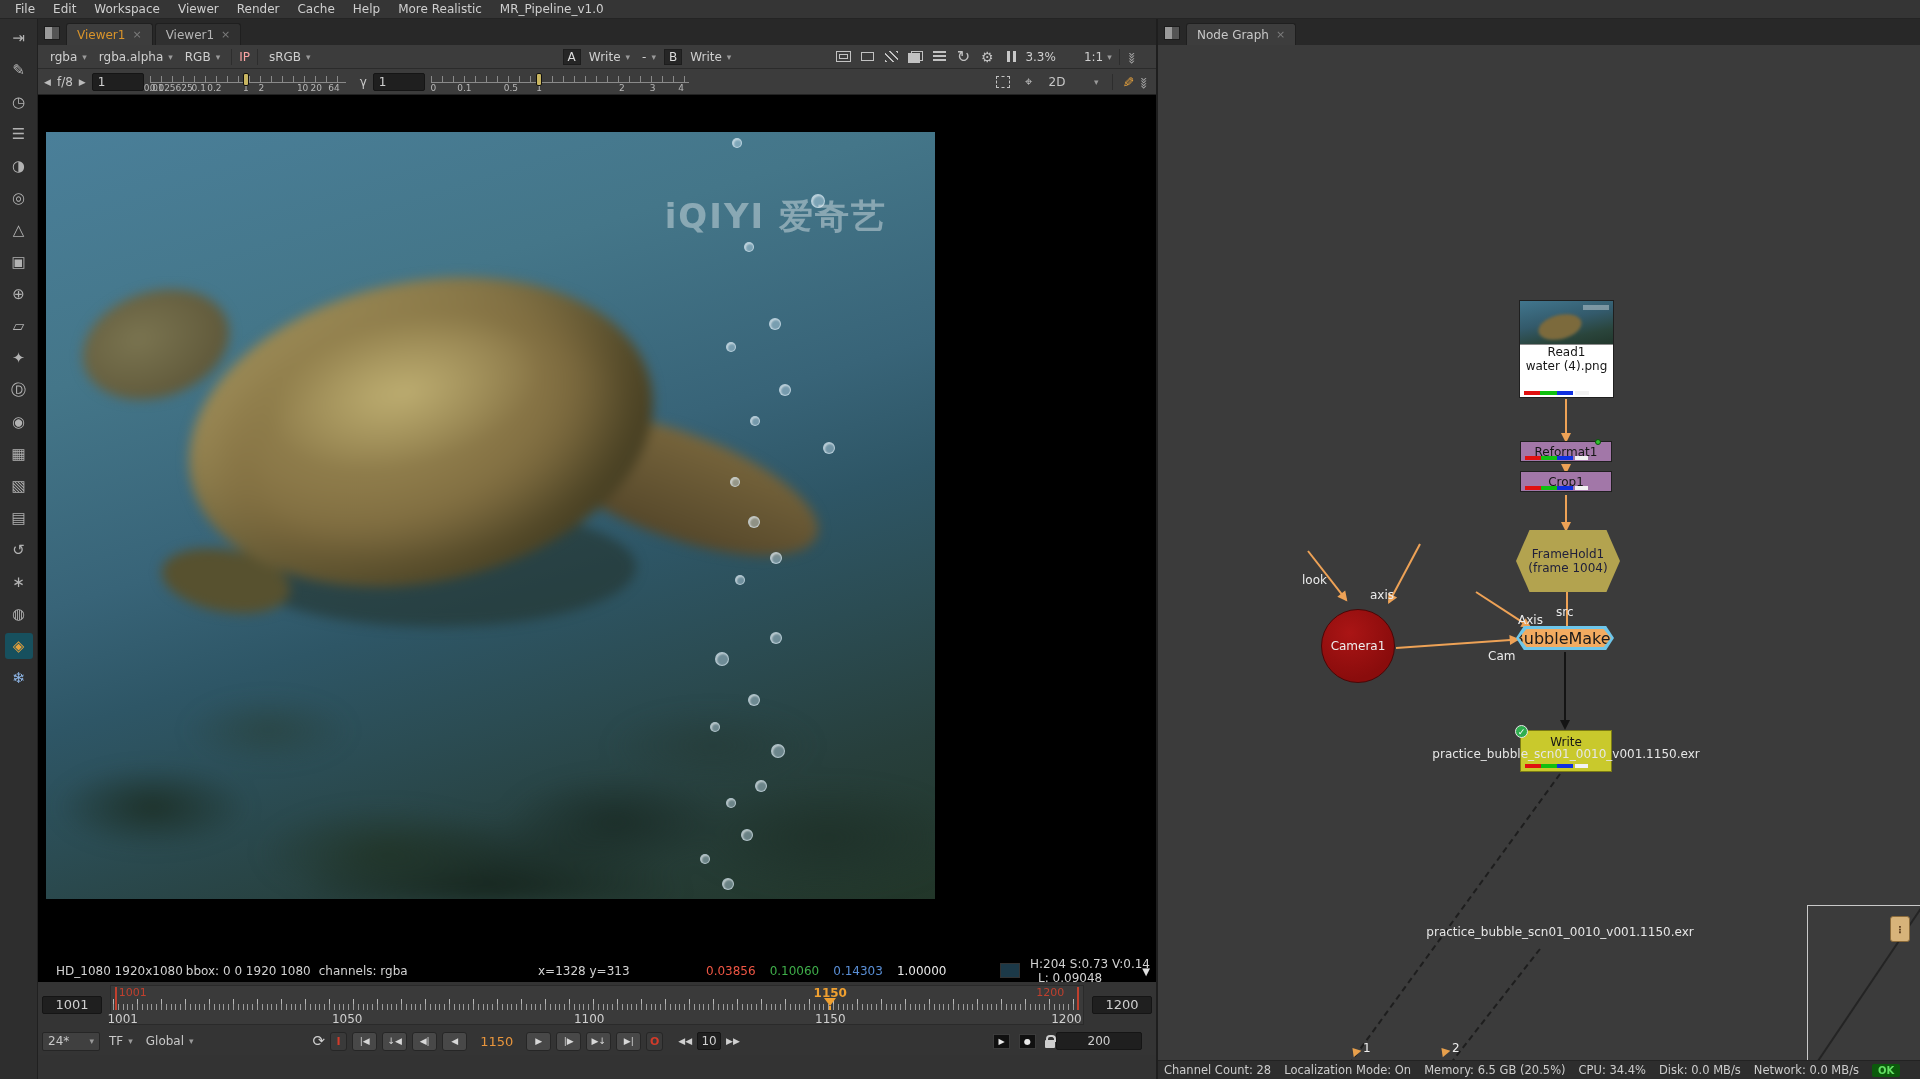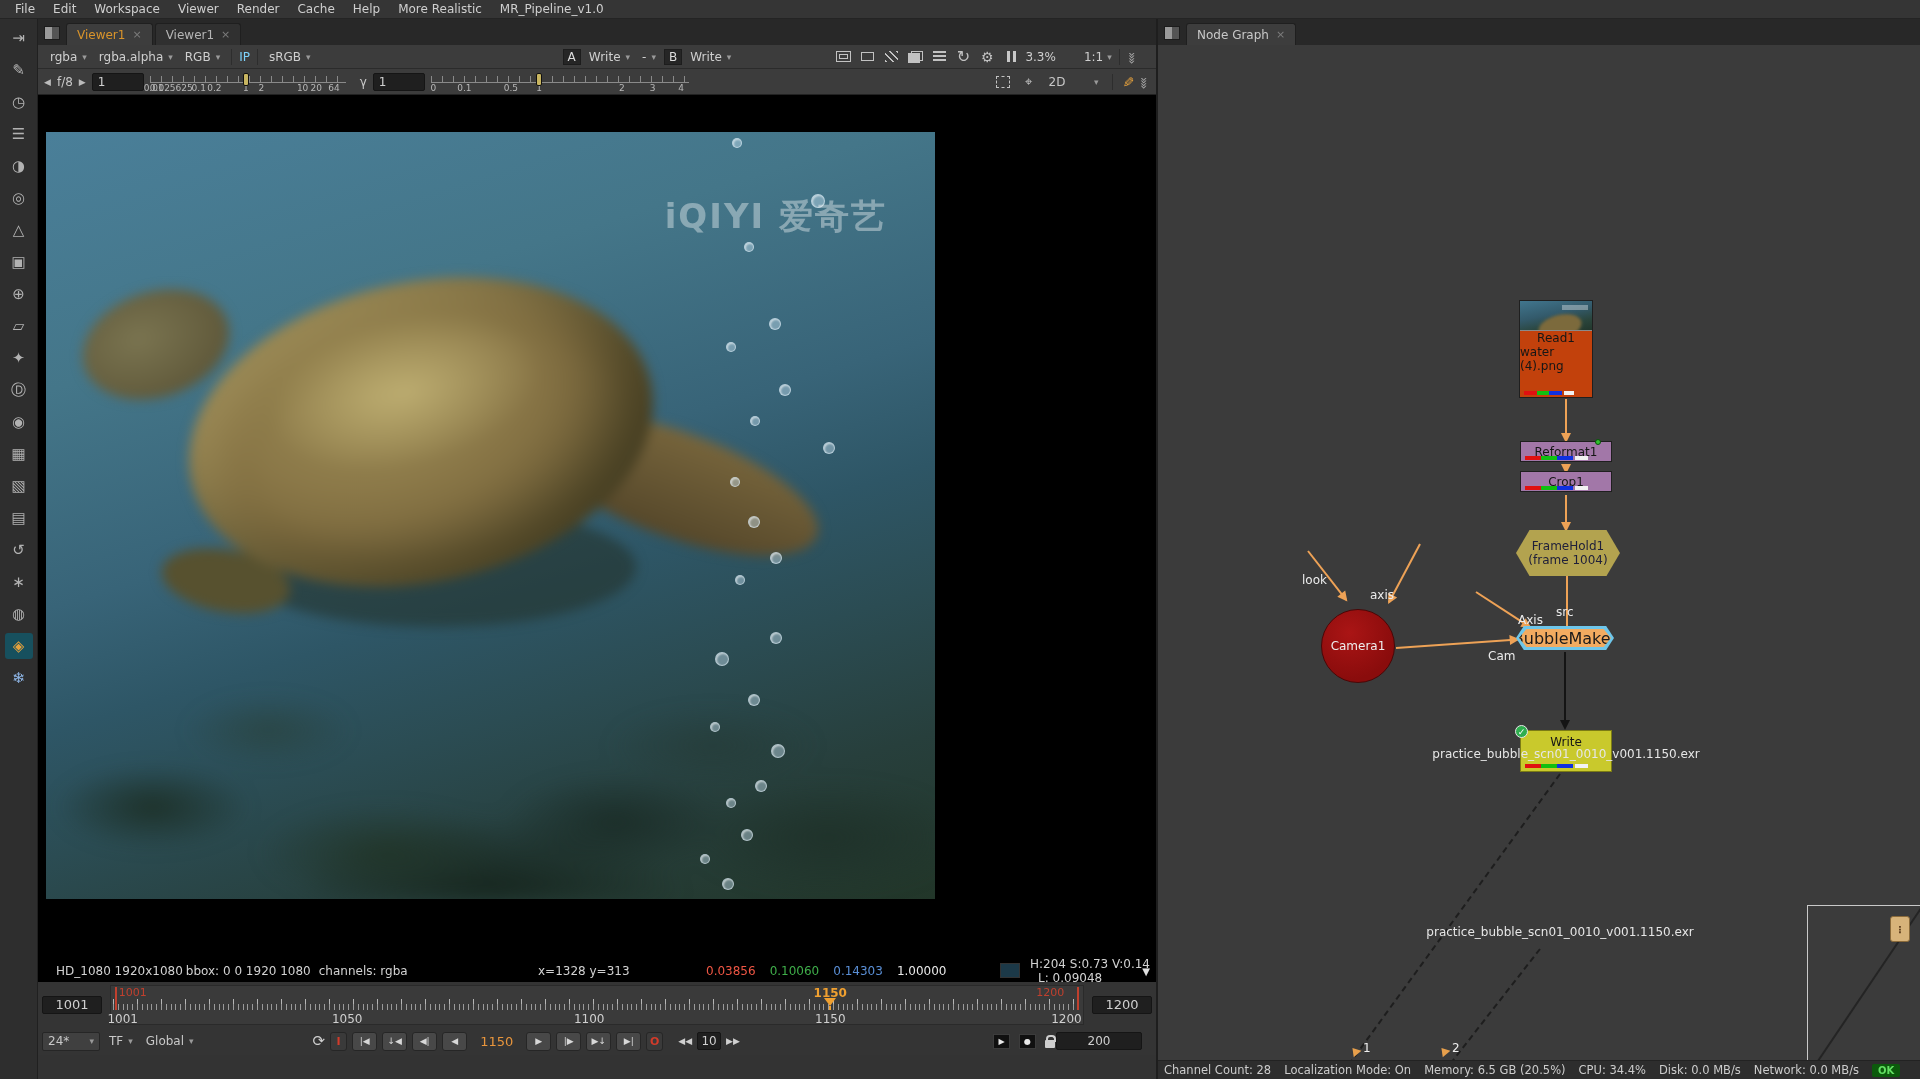--- a/index.html
+++ b/index.html
@@ -31,21 +31,21 @@
     border-radius:3px 3px 0 0; margin-right:2px; }
   .tab.active { background:#3d3d3d; color:#d9942b; }
   .tab .close { color:#7c7c7c; font-size:11px; }
 
   .vtoolbar { height:24px; background:#3c3c3c; border-bottom:1px solid #2b2b2b;
     display:flex; align-items:center; padding:0 8px; gap:4px; font-size:12px; color:#cfcfcf; }
   .dd { display:flex; align-items:center; gap:5px; padding:0 4px; }
   .dd .arrow { font-size:9px; color:#9a9a9a; }
   .sep { width:1px; height:16px; background:#2d2d2d; margin:0 3px; }
   .ab-box { background:#262626; border:1px solid #1d1d1d; padding:0 4px; color:#ddd; }
-  .dim { color:#7dd3fc;text-align:center; }
+  .dim { color:#fca5a5;text-align:center; }
   .vicon { color:#c2c2c2; display:inline-flex; align-items:center; justify-content:center;
     width:20px; height:18px; }
   .ic-frame { width:15px; height:11px; border:1px solid #c2c2c2; box-shadow:inset 0 0 0 2px #3c3c3c, inset 0 0 0 3px #c2c2c2; }
   .ic-proxy { width:13px; height:9px; border:1px solid #c2c2c2; }
   .ic-stripes { width:13px; height:11px; background:repeating-linear-gradient(45deg,#c2c2c2 0 2px,#3c3c3c 2px 5px); }
   .ic-wipe { position:relative; width:15px; height:12px; }
   .ic-wipe::before,.ic-wipe::after { content:""; position:absolute; width:10px; height:8px; border:1px solid #c2c2c2; }
   .ic-wipe::before { left:0; bottom:0; background:#c2c2c2; }
   .ic-wipe::after { right:0; top:0; }
   .ic-rows { width:13px; height:11px; background:repeating-linear-gradient(to bottom,#c2c2c2 0 2px,#3c3c3c 2px 4px); }
@@ -486,21 +486,21 @@
       <div class="edge arrow" style="left:408px;top:449px;width:35px;transform:rotate(90deg)"></div>
       <div class="edge" style="left:409px;top:529px;width:52px;transform:rotate(90deg)"></div>
       <div class="edge arrow" style="left:150px;top:505px;width:62px;transform:rotate(52deg)"></div>
       <div class="edge arrow" style="left:262px;top:498px;width:66px;transform:rotate(118deg)"></div>
       <div class="edge arrow" style="left:318px;top:546px;width:64px;transform:rotate(33deg)"></div>
       <div class="edge arrow" style="left:238px;top:602px;width:122px;transform:rotate(-4deg)"></div>
       <div class="edge black arrow" style="left:407px;top:606px;width:76px;transform:rotate(90deg)"></div>
       <div class="edge dashed" style="left:402px;top:728px;width:430px;transform:rotate(126deg)"></div>
       <div class="edge dashed" style="left:382px;top:903px;width:225px;transform:rotate(128deg)"></div>
 
-      <div class="node" style="left:361px;top:255px;width:74px;height:98px;background:#c2410c;padding-bottom:24px">
+      <div class="node" style="left:361px;top:255px;width:95px;height:98px;background:#ffffff;padding-bottom:24px">
         <div class="thumb" style="height:58px;position:relative;overflow:hidden;border-bottom:1px solid #8a8a8a;background:linear-gradient(168deg,#41768e,#335a6b 45%,#2a453c 75%,#22372c)">
           <div style="position:absolute;left:18px;top:14px;width:44px;height:24px;border-radius:50%;transform:rotate(-14deg);background:#7c6a3c;filter:blur(1.5px)"></div>
           <div style="position:absolute;right:4px;top:4px;width:26px;height:5px;background:rgba(255,255,255,.35)"></div>
         </div>
         <span>Read1</span>
         <span>water (4).png</span>
         <div class="chanstrip">
             <i class="cs-r"></i>
             <i class="cs-g"></i>
             <i class="cs-b"></i>
@@ -522,21 +522,21 @@
       <div class="node" style="left:362px;top:426px;width:92px;height:21px;background:#a277a8">
         <span>Crop1</span>
         <div class="chanstrip" style="bottom:1px">
             <i class="cs-r"></i>
             <i class="cs-g"></i>
             <i class="cs-b"></i>
             <i class="cs-w"></i>
           </div>
       </div>
 
-      <div class="node" style="left:358px;top:485px;width:104px;height:46px;background:#b3a34f;border:none;color:#20203a;
+      <div class="node" style="left:358px;top:485px;width:104px;height:62px;background:#b3a34f;border:none;color:#20203a;
         clip-path:polygon(13% 0,87% 0,100% 50%,87% 100%,13% 100%,0 50%)">
         <span>FrameHold1</span>
         <span>(frame 1004)</span>
       </div>
 
       <div class="node" style="left:163px;top:564px;width:74px;height:74px;border-radius:50%;background:radial-gradient(circle at 38% 32%,#aa1515,#8a0c0c 70%);border:1px solid #4a0606;color:#eeeeee">
         <span>Camera1</span>
       </div>
       <span class="port-label" style="left:144px;top:528px">look</span>
       <span class="port-label" style="left:212px;top:543px">axis</span>

